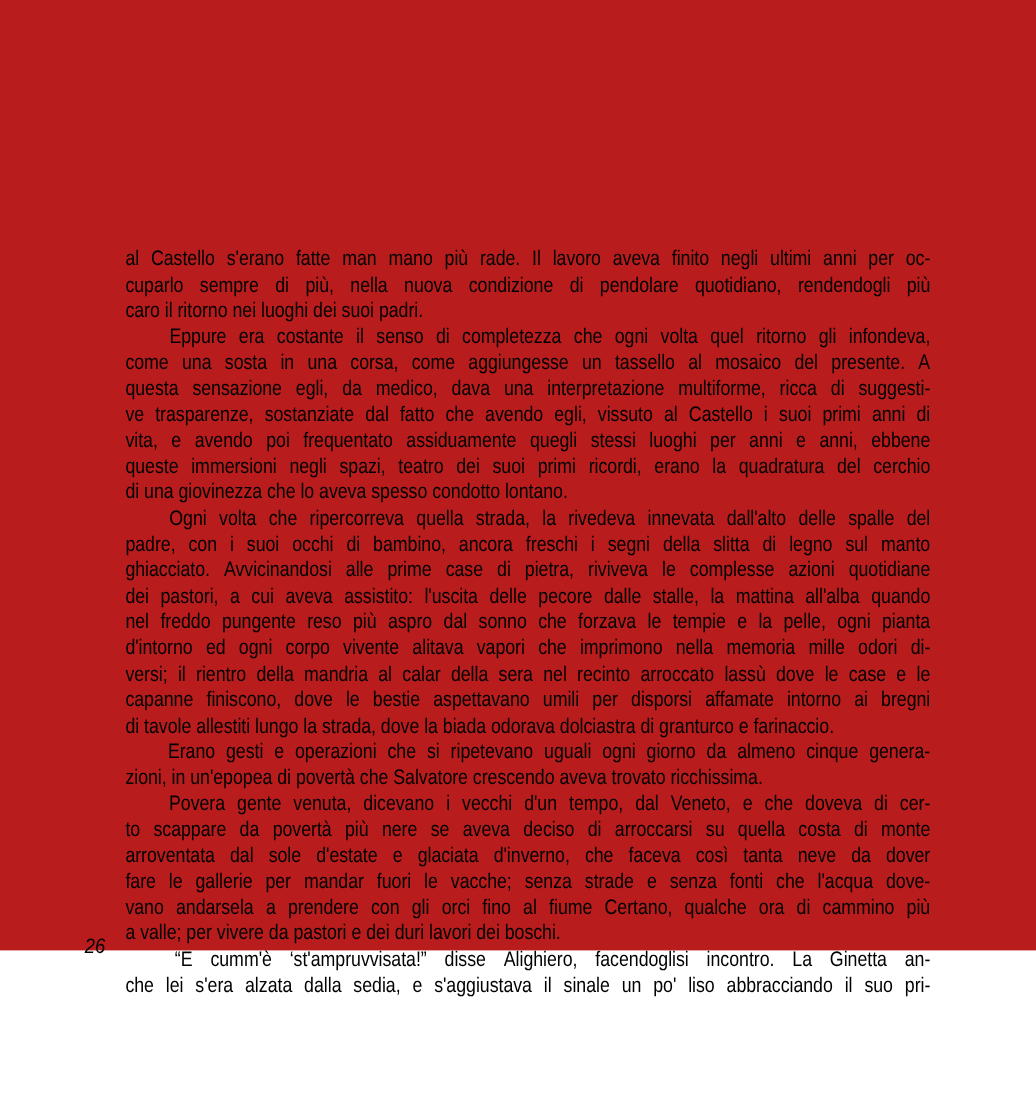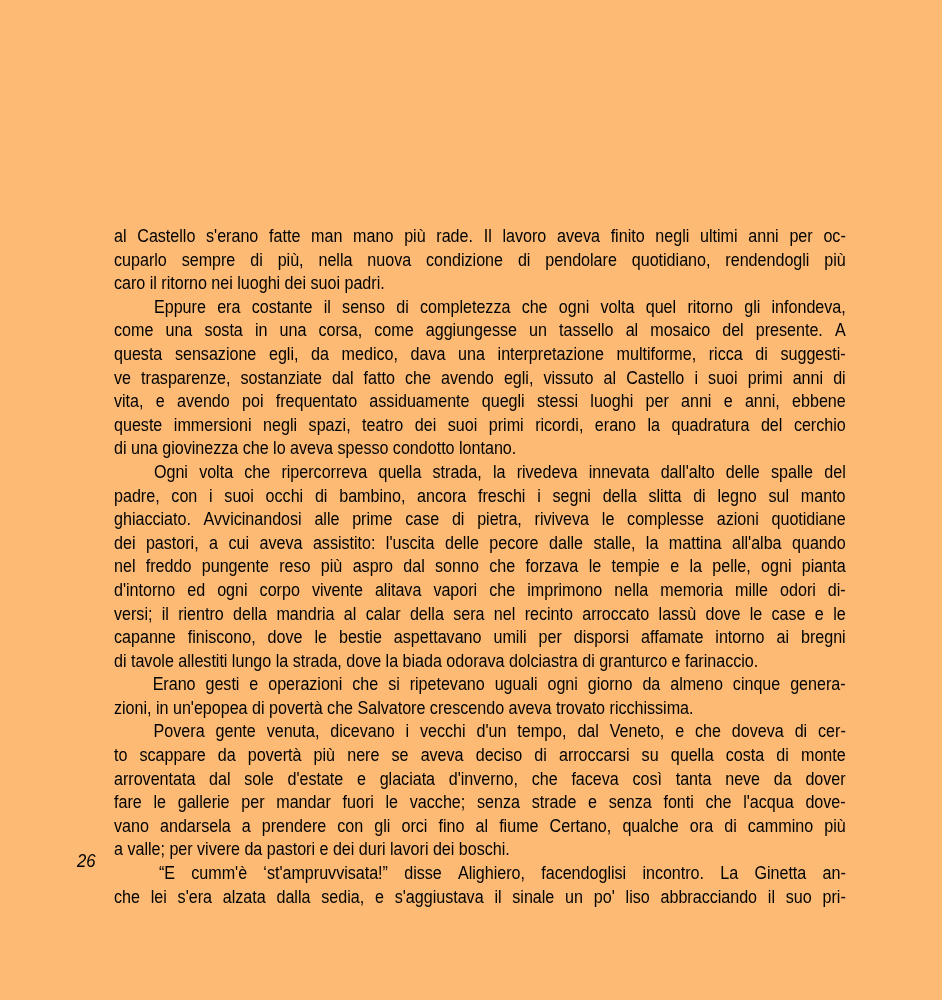--- a/index.html
+++ b/index.html
@@ -13,22 +13,22 @@
     height: 1000px;
     overflow: hidden;
     font-family: "Liberation Sans", "DejaVu Sans", sans-serif;
     color: #000000;
     -webkit-font-smoothing: antialiased;
   }
 
   .page {
     position: relative;
     width: 942px;
-    height: 1000px;
-    background: #fdba74;
+    height: 864px;
+    background: #b91c1c;
   }
 
   
   .text-column {
     position: absolute;
     left: 114px;
     top: 224px;
     width: 732px;
   }
 

